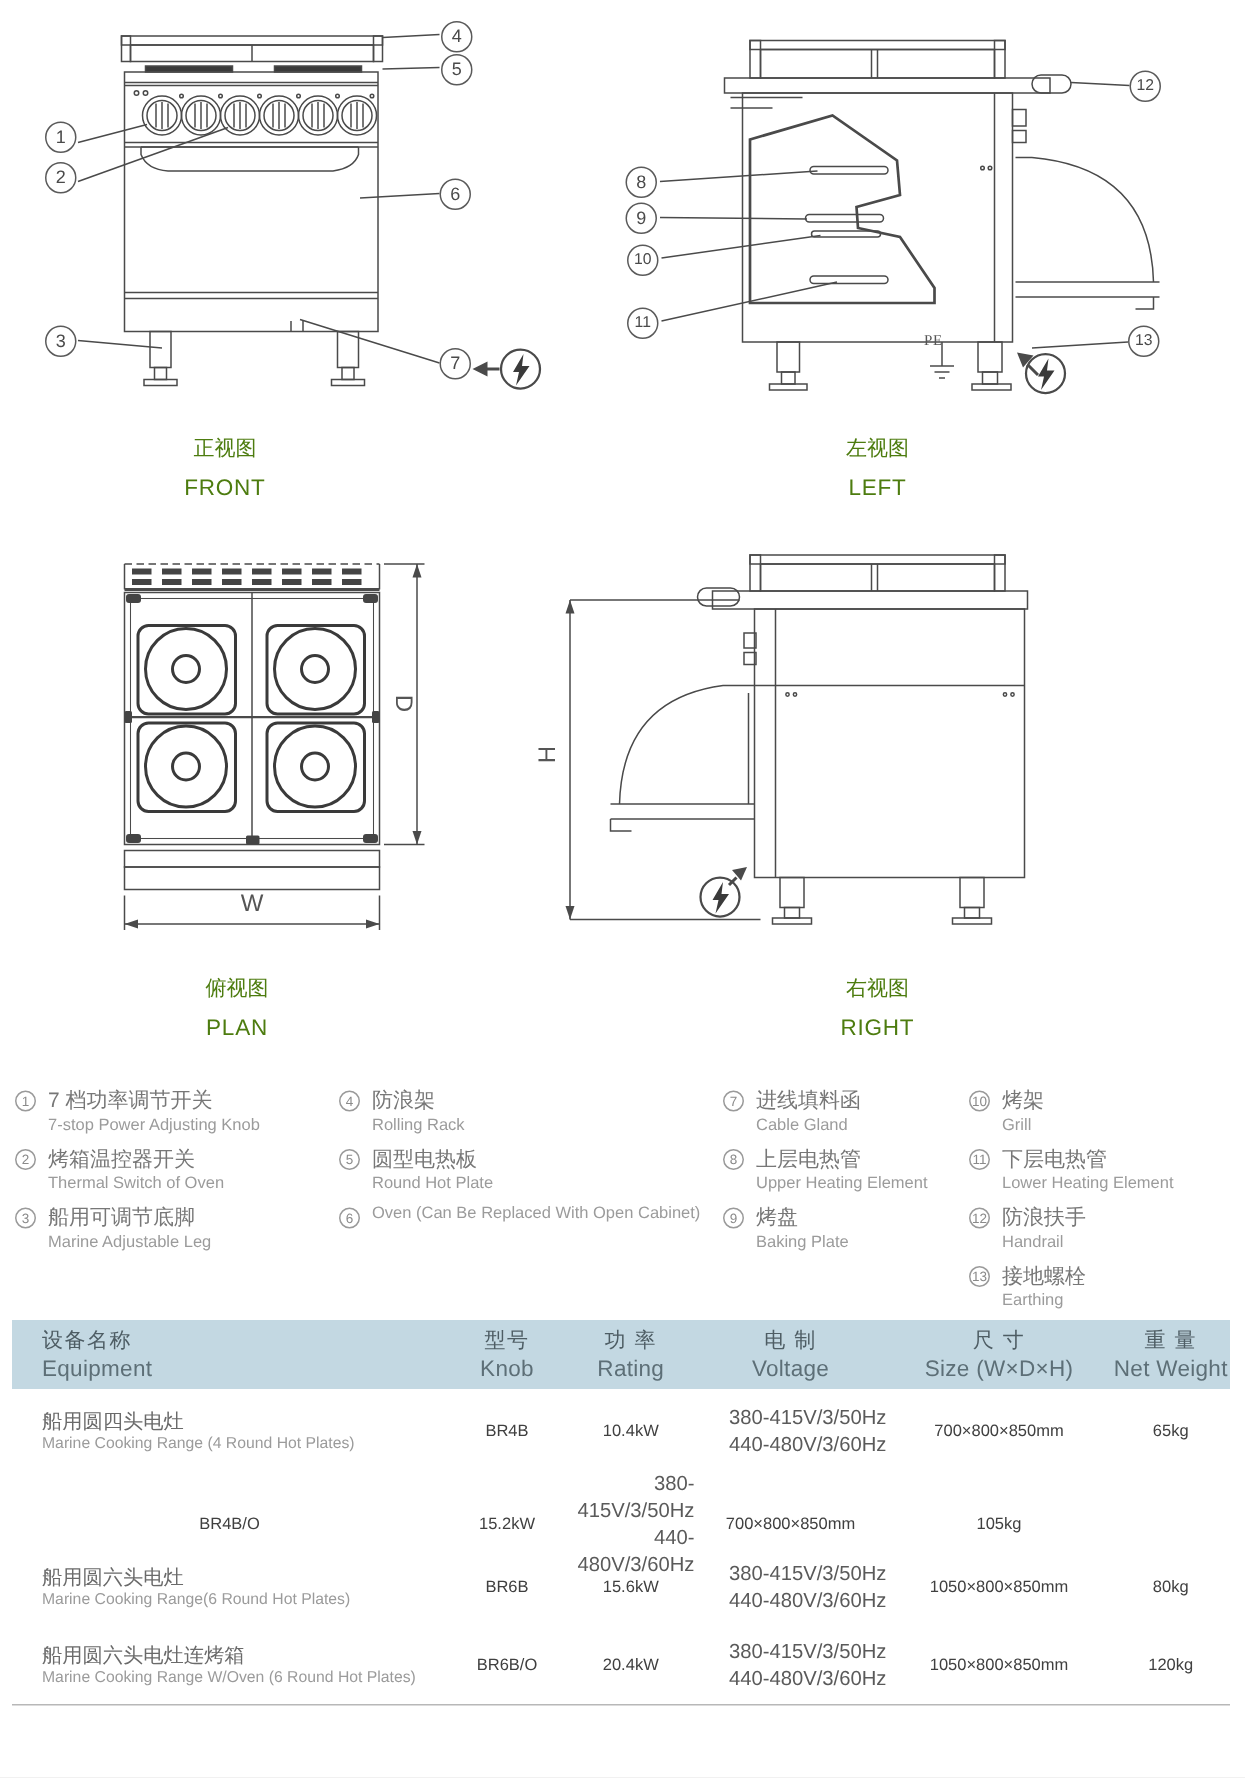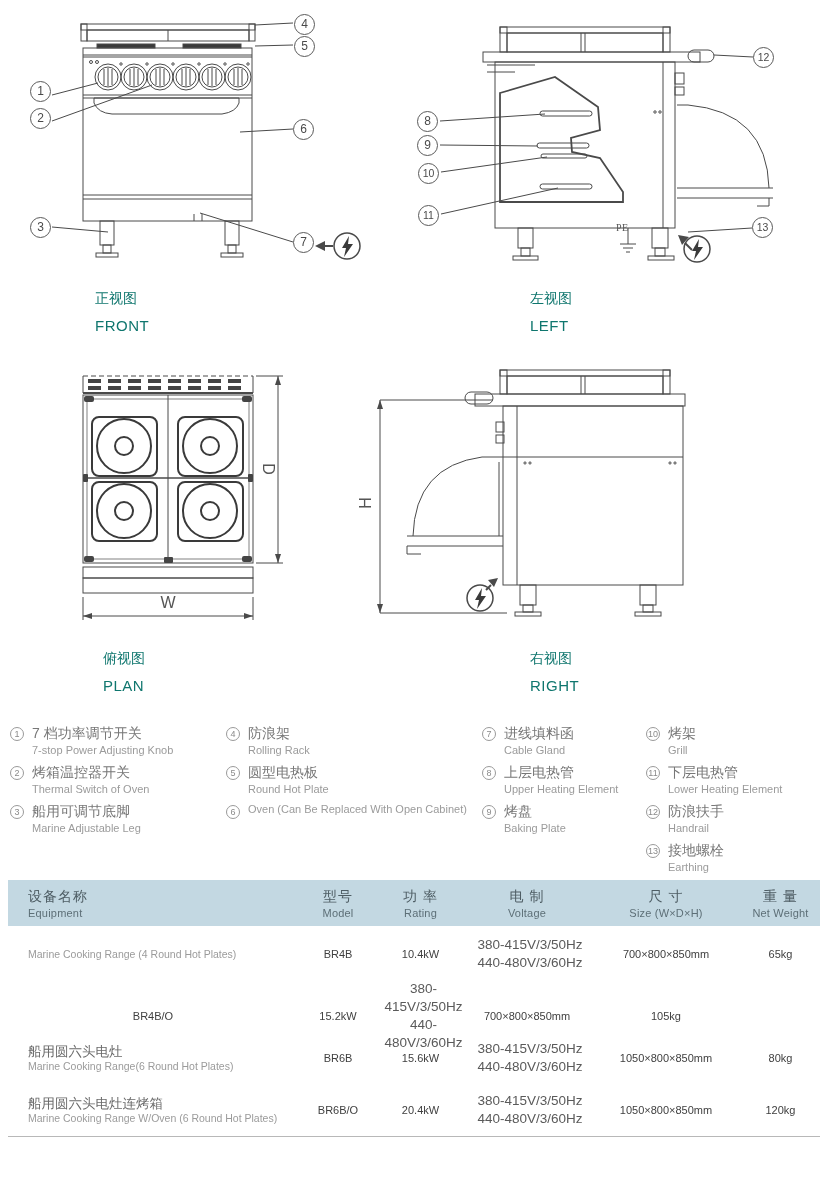--- a/index.html
+++ b/index.html
@@ -8,21 +8,21 @@
   .abs{position:absolute;}
   svg{display:block;}
 
   
   .callout{position:absolute;width:21px;height:21px;box-sizing:border-box;
     border:1.4px solid #5a5a5a;border-radius:50%;background:#fff;
     text-align:center;line-height:18.5px;font-size:12px;color:#4a4a4a;}
   .callout.two{font-size:10.5px;}
 
   
-  .caption{position:absolute;width:110px;color:#0f766e;}
+  .caption{position:absolute;width:110px;text-align:center;color:#4d7c0f;}
   .caption .zh{font-size:14px;}
   .caption .en{font-size:15px;letter-spacing:.5px;margin-top:9px;}
 
   
   .dim-label{position:absolute;font-size:16px;color:#555;}
   .rot90{transform:rotate(90deg);}
   .rot270{transform:rotate(-90deg);}
   .pe-label{position:absolute;font-size:10px;color:#555;letter-spacing:.5px;font-family:Liberation Serif, serif;}
 
   
@@ -34,29 +34,29 @@
   .leg-zh{font-size:14px;color:#777;line-height:19px;}
   .leg-en{font-size:11px;color:#9b9b9b;line-height:14px;}
 
   
   .spec{position:absolute;left:8px;top:852px;width:812px;margin-top:28px;}
   .thead{display:grid;grid-template-columns:290px 80px 85px 128px 150px 79px;
     height:46px;background:#c3d8e2;align-items:center;}
   .thead .hc{text-align:center;}
   .thead .hc.first{text-align:left;padding-left:20px;}
   .h-zh{font-size:14px;color:#4e5d64;letter-spacing:1px;}
-  .h-en{font-size:11px;color:#5d6f77;margin-top:1px;letter-spacing:.2px;}
+  .h-en{font-size:15px;color:#5d6f77;margin-top:1px;letter-spacing:.2px;}
   .tbody{border-bottom:1px solid #b8b8b8;padding-top:2px;}
   .trow{display:grid;grid-template-columns:290px 80px 85px 128px 150px 79px;
     height:52px;align-items:center;}
   .c-name{padding-left:20px;}
   .r-zh{font-size:13.5px;color:#6a6a6a;line-height:17px;}
   .r-en{font-size:10.5px;color:#9b9b9b;line-height:13px;}
   .cell{font-size:11px;color:#404040;text-align:center;}
-  .c-volt{font-size:13.5px;color:#5a5a5a;text-align:center;padding-left:6px;line-height:18px;}
+  .c-volt{font-size:13.5px;color:#5a5a5a;text-align:right;padding-left:6px;line-height:18px;}
 </style>
 </head>
 <body>
 
 <div class="page">
 
   <svg class="abs" style="left:30px;top:8px" width="345" height="252" viewBox="0 0 345 252">
     <g stroke="#4a4a4a" fill="none" stroke-width="1">
 
       <rect x="51" y="16" width="174" height="6"></rect>
@@ -495,21 +495,21 @@
   </div>
 
   <div class="spec">
     <div class="thead">
       <div class="hc first">
         <div class="h-zh">设备名称</div>
         <div class="h-en">Equipment</div>
       </div>
       <div class="hc">
         <div class="h-zh">型号</div>
-        <div class="h-en">Model</div>
+        <div class="h-en">Knob</div>
       </div>
       <div class="hc">
         <div class="h-zh">功 率</div>
         <div class="h-en">Rating</div>
       </div>
       <div class="hc">
         <div class="h-zh">电 制</div>
         <div class="h-en">Voltage</div>
       </div>
       <div class="hc">
@@ -518,20 +518,21 @@
       </div>
       <div class="hc">
         <div class="h-zh">重 量</div>
         <div class="h-en">Net Weight</div>
       </div>
     </div>
 
     <div class="tbody">
       <div class="trow">
         <div class="c-name">
+          <div class="r-zh">船用圆四头电灶</div>
           <div class="r-en">Marine Cooking Range (4 Round Hot Plates)</div>
         </div>
         <div class="cell">BR4B</div>
         <div class="cell">10.4kW</div>
         <div class="c-volt">
           <div>380-415V/3/50Hz</div>
           <div>440-480V/3/60Hz</div>
         </div>
         <div class="cell">700×800×850mm</div>
         <div class="cell">65kg</div>

